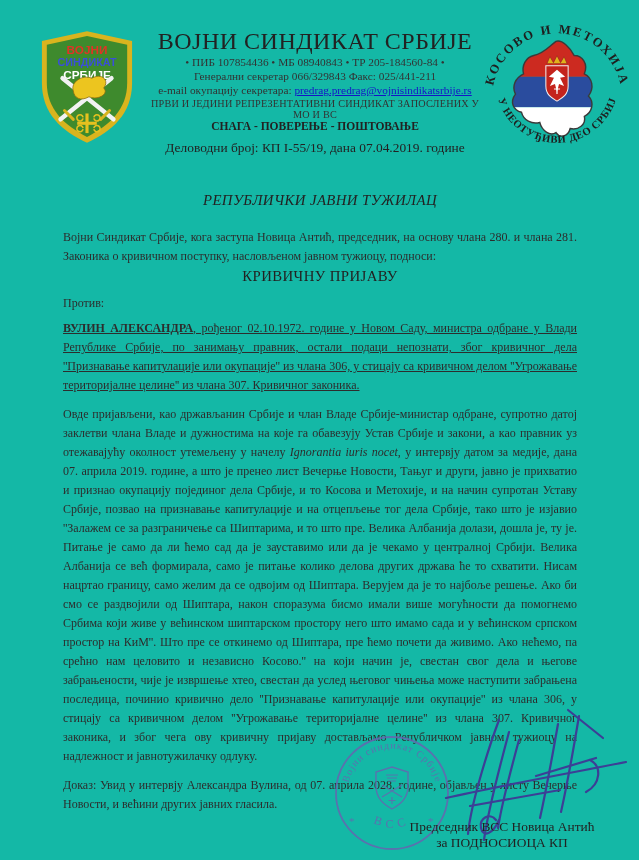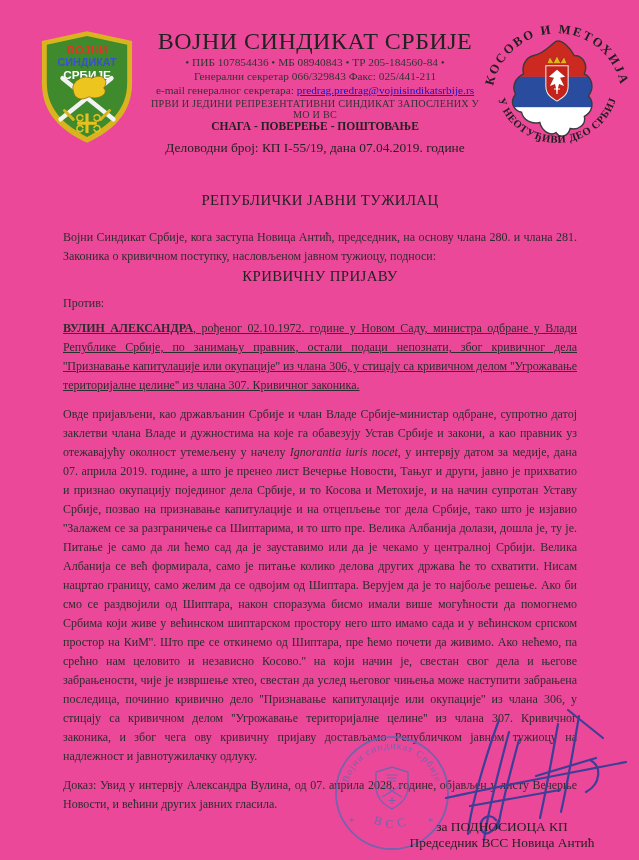--- a/index.html
+++ b/index.html
@@ -4,21 +4,21 @@
 <style>
   :root{
     --link_blue:#1414c8;
     --stamp_blue:#6468b0;
     --signature_blue:#3c3f96;
     --ink:#2d2d2d;
   }
   *{margin:0;padding:0;box-sizing:border-box;}
   html,body{background:#888;}
   .page{
-    width:639px;height:860px;background:#ec4899;margin:0 auto;
+    width:639px;height:860px;background:#14b8a6;margin:0 auto;
     position:relative;overflow:hidden;
     font-family:"Liberation Serif","DejaVu Serif",serif;
     color:var(--ink,#2d2d2d);
   }
   
   .letterhead{position:relative;height:165px;}
   .shield-logo{position:absolute;left:38px;top:28px;width:98px;height:118px;}
   .kosovo-emblem{position:absolute;right:6px;top:13px;width:152px;height:152px;}
   .lh-center{
     position:absolute;left:145px;top:28px;width:340px;text-align:center;
@@ -26,21 +26,21 @@
   .org-name{font-size:24px;letter-spacing:.5px;white-space:nowrap;color:#222;}
   .lh-line{font-size:11.3px;line-height:1.25;color:#333;}
   .lh-line.first{margin-top:3px;}
   .email-link{color:var(--link_blue,#1414c8);text-decoration:underline;cursor:pointer;}
   .lh-caps{font-size:10.2px;letter-spacing:.2px;margin-top:1px;color:#333;}
   .lh-motto{font-size:11.5px;font-weight:bold;color:#222;}
   .reg-line{font-size:13.4px;margin-top:8px;color:#222;white-space:nowrap;}
   
   .content{padding:0 62px 0 63px;position:relative;}
   .h-center{font-size:14.8px;font-weight:normal;text-align:center;letter-spacing:.4px;color:#222;}
-  .recipient{margin-top:27px;}
+  .recipient{margin-top:27px;font-style:italic;}
   .complaint-title{margin-top:2px;}
   p.just{
     font-size:12px;line-height:19px;text-align:justify;color:var(--ink,#2d2d2d);
   }
   .intro{margin-top:19px;}
   .against{margin-top:9px;text-align:left;}
   .accused{margin-top:6px;text-decoration:underline;}
   .mainbody{margin-top:10px;}
   .evidence{margin-top:10px;}
   .latin{font-style:italic;}
@@ -83,21 +83,21 @@
         <path d="M46,101 A3.2,3.2 0 1 0 46,102" stroke-width="1.6"></path>
         <path d="M57,101 A3.2,3.2 0 1 1 57,102" stroke-width="1.6"></path>
       </g>
     </svg>
 
     <div class="lh-center">
       <div class="org-name">ВОЈНИ СИНДИКАТ СРБИЈЕ</div>
       <div class="lh-line">• ПИБ 107854436 • МБ 08940843 • ТР 205-184560-84 •</div>
       <div class="lh-line">Генерални секретар 066/329843 Факс: 025/441-211</div>
       <div class="lh-line">
-        <span>e-mail генералног секретара:</span>
+        <span>e-mail окупацију секретара:</span>
         <span class="email-link">predrag.predrag@vojnisindikatsrbije.rs</span>
       </div>
       <div class="lh-caps">ПРВИ И ЈЕДИНИ РЕПРЕЗЕНТАТИВНИ СИНДИКАТ ЗАПОСЛЕНИХ У МО И ВС</div>
       <div class="lh-motto">СНАГА - ПОВЕРЕЊЕ - ПОШТОВАЊЕ</div>
       <div class="reg-line">Деловодни број: КП I-55/19, дана 07.04.2019. године</div>
     </div>
 
     <svg class="kosovo-emblem" viewBox="0 0 150 150">
       <defs>
         <clipPath id="mapClip">
@@ -137,22 +137,22 @@
 
     <p class="just against">Против:</p>
 
     <p class="just accused"><span class="accused-name">ВУЛИН АЛЕКСАНДРА</span><span>, рођеног 02.10.1972. године у Новом Саду, министра одбране у Влади Републике Србије, по занимању правник, остали подаци непознати, због кривичног дела ''Признавање капитулације или окупације'' из члана 306, у стицају са кривичном делом ''Угрожавање територијалне целине'' из члана 307. Кривичног законика.</span></p>
 
     <p class="just mainbody"><span>Овде пријављени, као држављанин Србије и члан Владе Србије-министар одбране, супротно датој заклетви члана Владе и дужностима на које га обавезују Устав Србије и закони, а као правник уз отежавајућу околност утемељену у начелу </span><span class="latin">Ignorantia iuris nocet</span><span>, у интервју датом за медије, дана 07. априла 2019. године, а што је пренео лист Вечерње Новости, Тањуг и други, јавно је прихватио и признао окупацију појединог дела Србије, и то Косова и Метохије, и на начин супротан Уставу Србије, позвао на признавање капитулације и на отцепљење тог дела Србије, тако што је изјавио ''Залажем се за разграничење са Шиптарима, и то што пре. Велика Албанија долази, дошла је, ту је. Питање је само да ли ћемо сад да је зауставимо или да је чекамо у централној Србији. Велика Албанија се већ формирала, само је питање колико делова других држава ће то схватити. Нисам нацртао границу, само желим да се одвојим од Шиптара. Верујем да је то најбоље решење. Ако би смо се раздвојили од Шиптара, након споразума бисмо имали више могућности да помогнемо Србима који живе у већинском шиптарском простору него што имамо сада и у већинском српском простор на КиМ''. Што пре се откинемо од Шиптара, пре ћемо почети да живимо. Ако нећемо, па срећно нам целовито и независно Косово.'' на који начин је, свестан свог дела и његове забрањености, чије је извршење хтео, свестан да услед његовог чињења може наступити забрањена последица, починио кривично дело ''Признавање капитулације или окупације'' из члана 306, у стицају са кривичном делом ''Угрожавање територијалне целине'' из члана 307. Кривичног законика, и због чега ову кривичну пријаву достављамо Републичком јавном тужиоцу на надлежност и јавнотужилачку одлуку.</span></p>
 
     <p class="just evidence">Доказ: Увид у интервју Александра Вулина, од 07. априла 2028. године, објављен у листу Вечерње Новости, и већини других јавних гласила.</p>
 
     <div class="sign-block">
+      <div>Председник ВСС Новица Антић</div>
       <div>за ПОДНОСИОЦА КП</div>
-      <div>Председник ВСС Новица Антић</div>
     </div>
   </div>
 
   <svg class="stamp" viewBox="0 0 120 120">
     <defs>
       <path id="stampArc" d="M 17.7,76 A 45,45 0 1 1 102.3,76" fill="none"></path>
       <path id="stampArcB" d="M 30,80 A 38,38 0 0 0 90,80" fill="none"></path>
     </defs>
     <g stroke="#6468b0" fill="none">
       <circle cx="60" cy="60" r="56" stroke-width="1.8"></circle>

